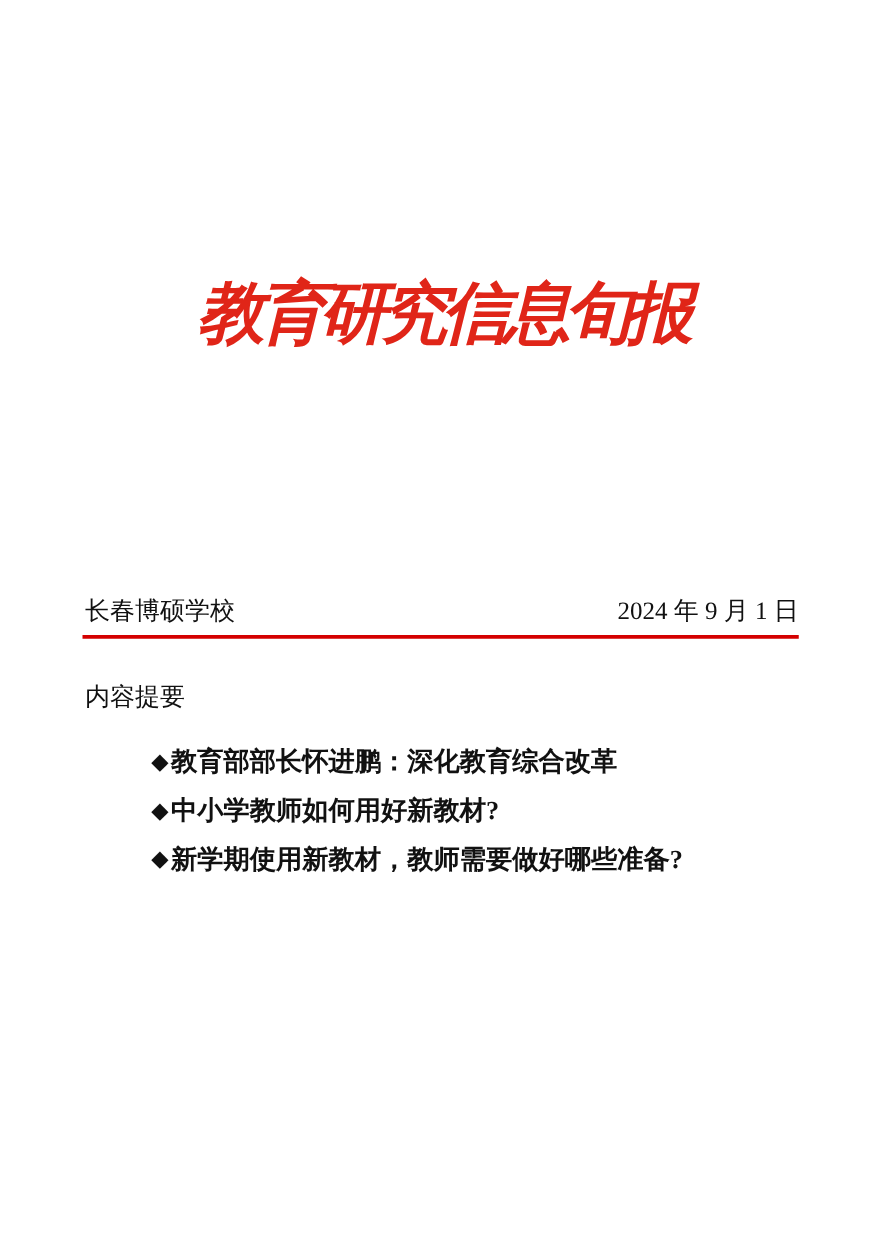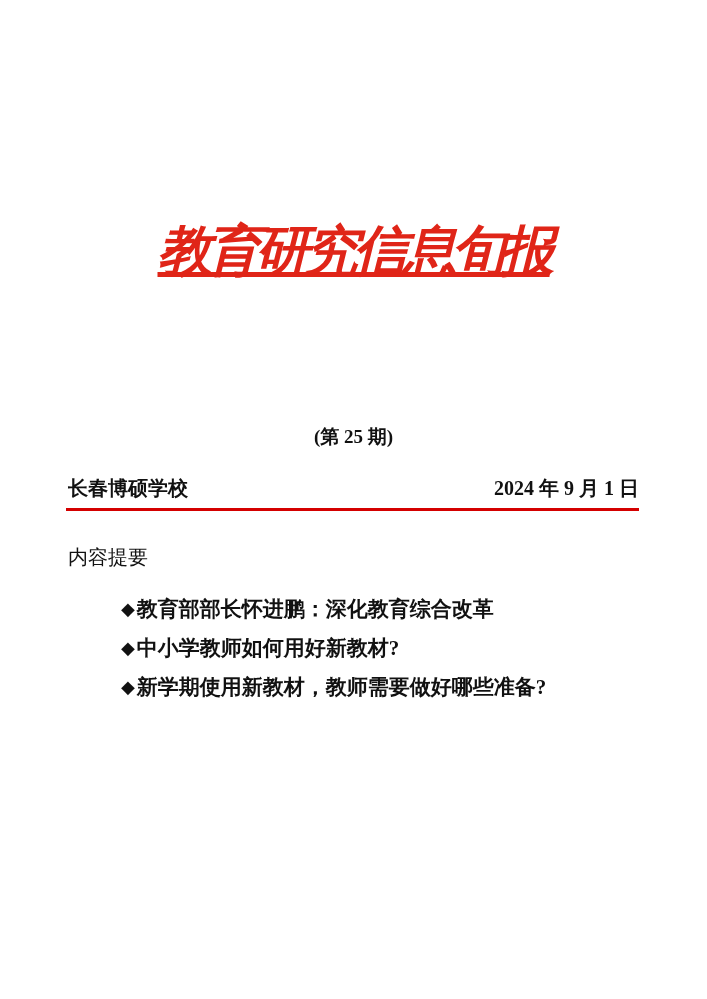--- a/index.html
+++ b/index.html
@@ -18,41 +18,40 @@
     left: 0;
     width: 100%;
     text-align: center;
     font-size: 54px;
     line-height: 1.25;
     font-weight: bold;
     font-style: italic;
     letter-spacing: -5px;
     color: #e02518;
     white-space: nowrap;
-    text-decoration: underline;
   }
   .issue {
     position: absolute;
     top: 424px;
     left: 0;
     width: 100%;
     text-align: center;
     font-size: 19px;
     font-weight: bold;
   }
   .meta-row {
     position: absolute;
     top: 475px;
     left: 68px;
     width: 571px;
     display: flex;
     justify-content: space-between;
     align-items: baseline;
     font-size: 20px;
-    font-weight: bold;
+    font-weight: normal;
   }
   .divider {
     position: absolute;
     top: 508px;
     left: 66px;
     width: 573px;
     height: 3px;
     background: #d40000;
   }
   .toc-heading {
@@ -84,21 +83,20 @@
     margin-right: 2px;
   }
 </style>
 </head>
 <body>
 
 <div class="page">
 
   <div class="masthead">教育研究信息旬报</div>
 
-  <div class="issue">(第 25 期)</div>
 
   <div class="meta-row">
     <span>长春博硕学校</span>
     <span>2024 年 9 月 1 日</span>
   </div>
 
   <div class="divider"></div>
 
   <div class="toc-heading">内容提要</div>
 

